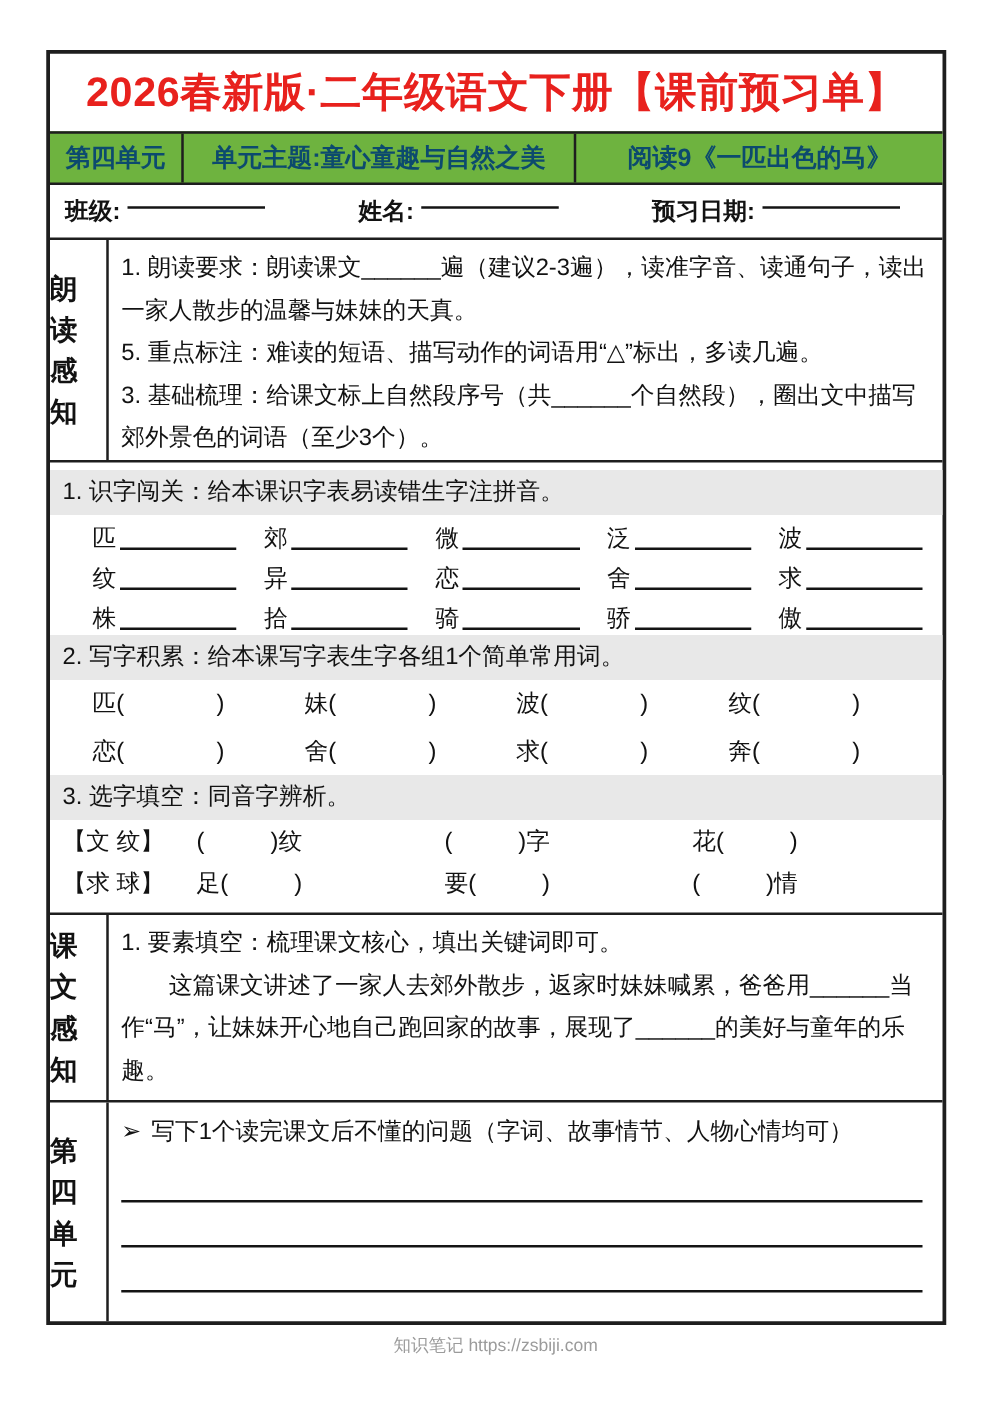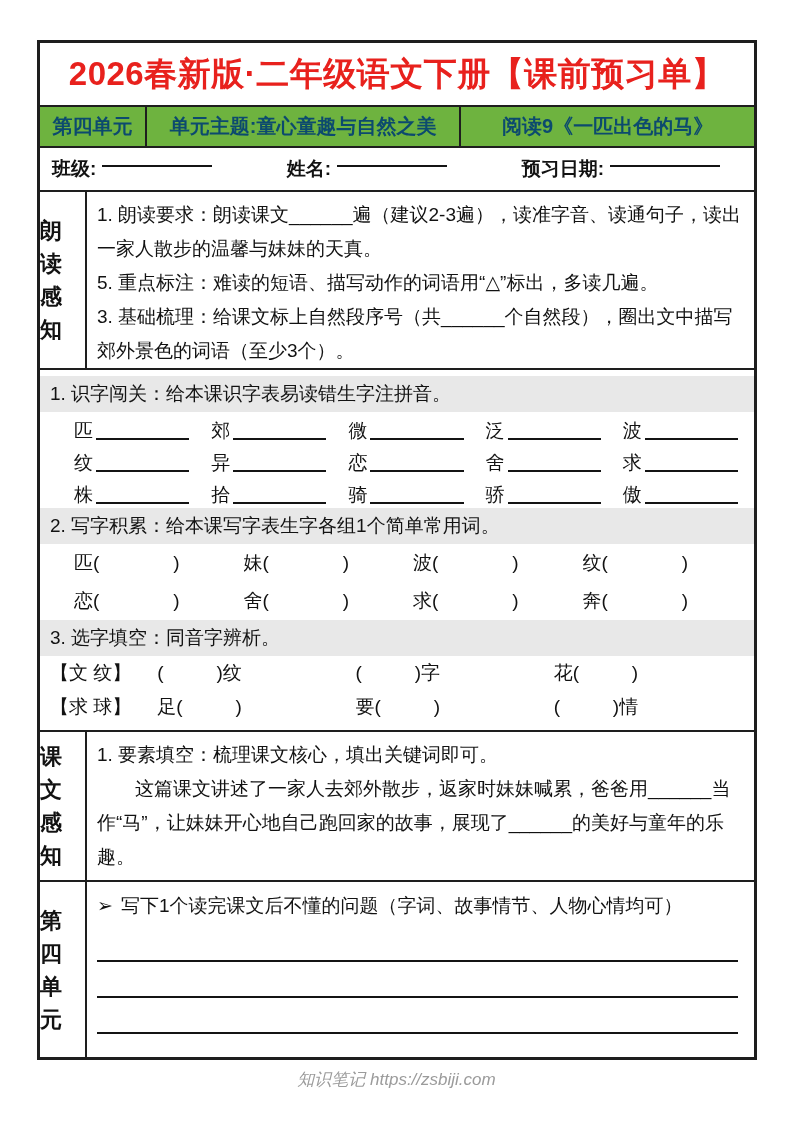--- a/index.html
+++ b/index.html
@@ -49,21 +49,21 @@
 
   .para { line-height:34px; padding:0 12px 0 10px; text-indent:2em; }
   .task-pad { padding:6px 12px 0 10px; }
 
   .prompt-row { display:flex; padding:8px 14px 0 10px; line-height:32px; }
   .bullet { flex:0 0 auto; margin-right:8px; }
   .prompt-text { flex:1; }
   .ans-line { height:2px; background:#141414; margin:34px 16px 0 10px; }
   .ans-line.first { margin-top:38px; }
 
-  .footer { position:absolute; left:0; right:0; top:1068px; text-align:center; color:#9b9b9b; font-size:17px;font-style:italic; }
+  .footer { position:absolute; left:0; right:0; top:1068px; text-align:center; color:#9b9b9b; font-size:14px; }
 </style>
 </head>
 <body>
 
 <div class="page">
   <div class="sheet">
 
     <div class="title-row">
       <div class="title">2026春新版·二年级语文下册【课前预习单】</div>
     </div>

